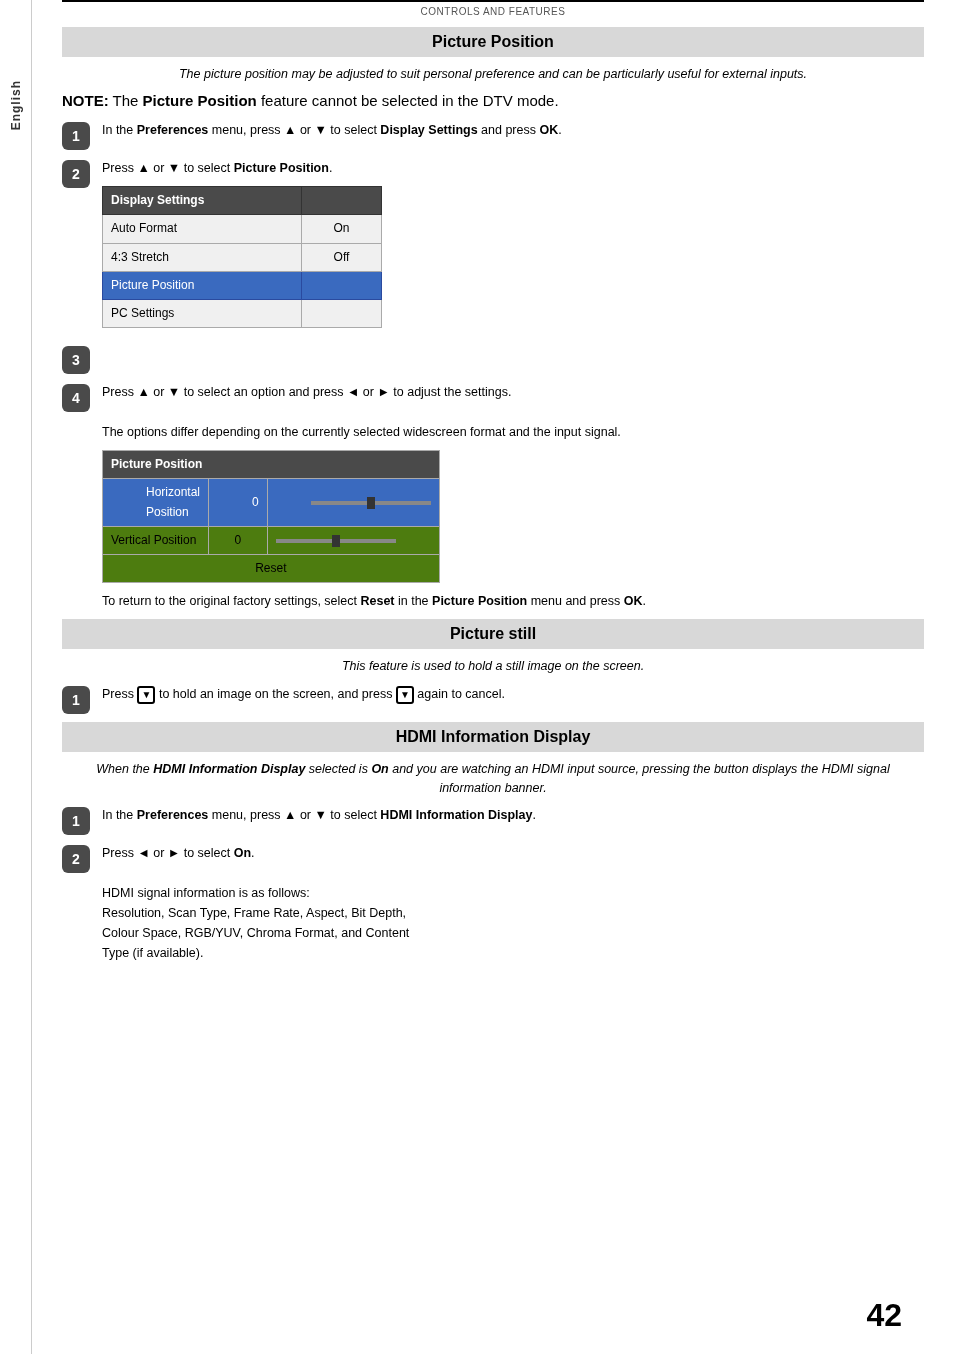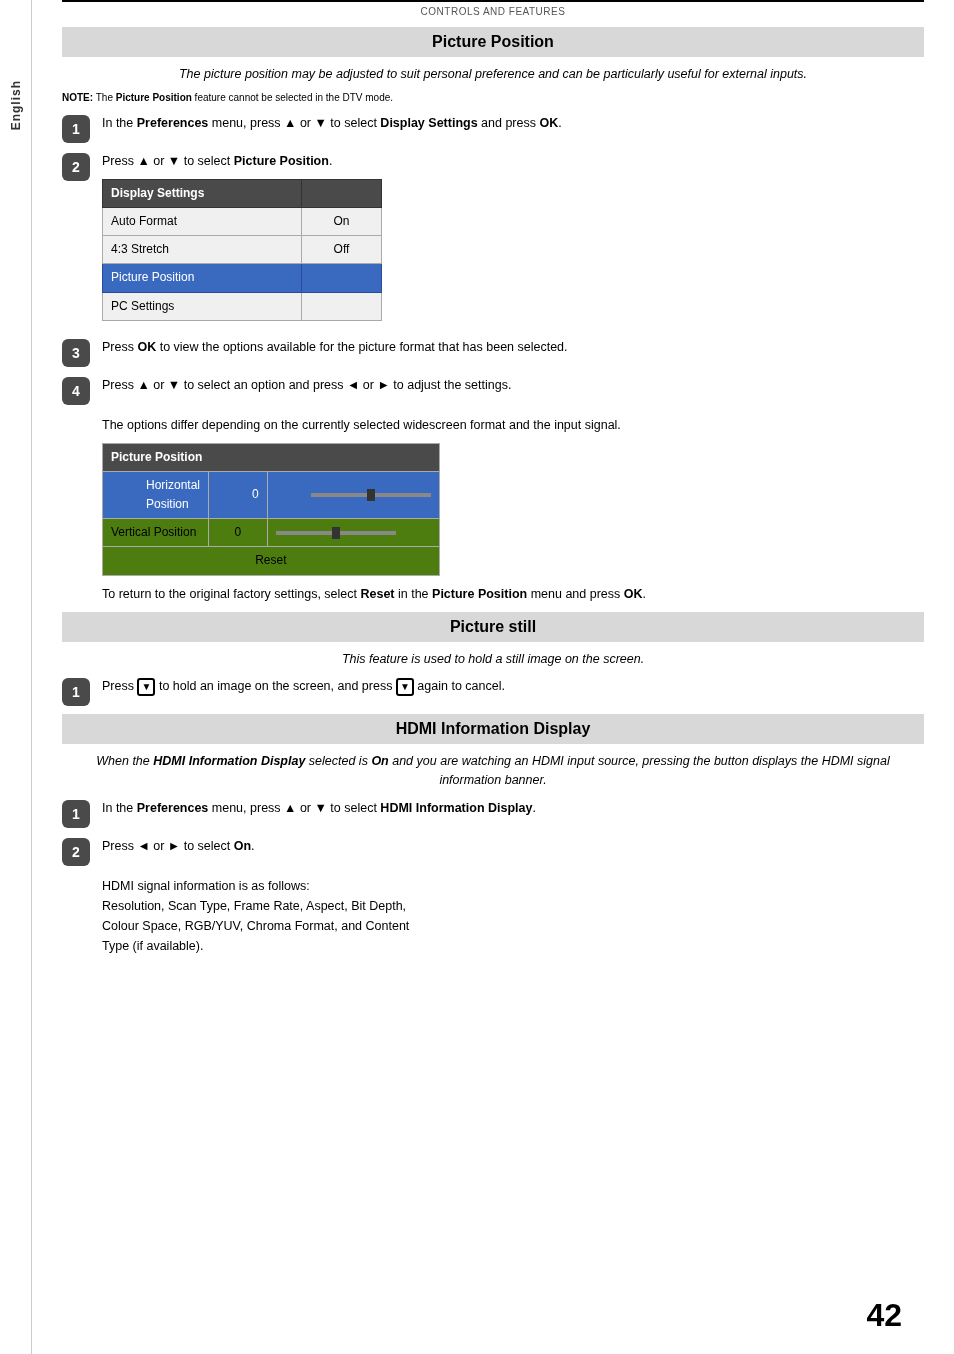--- a/index.html
+++ b/index.html
@@ -70,21 +70,21 @@
     .italic-note {
       font-style: italic;
       text-align: center;
       font-size: 12.5px;
       color: #000;
       margin: 6px 20px;
       line-height: 1.5;
     }
 
     .note-text {
-      font-size: 10px;
+      font-size: 15px;
       margin: 6px 0 0 0;
       line-height: 1.5;
     }
 
     
     .step {
       display: flex;
       align-items: flex-start;
       margin: 8px 0;
     }
@@ -269,23 +269,20 @@
           <td>PC Settings</td>
           <td class="menu-val"></td>
         </tr>
       </tbody>
         </table>
     </div>
   </div>
 
   <div class="step">
     <div class="step-num">3</div>
-    <div class="step-content">
-      Press <b>OK</b> to view the options available for the picture format that has been selected.
-    </div>
   </div>
 
   <div class="step">
     <div class="step-num">4</div>
     <div class="step-content">
       Press ▲ or ▼ to select an option and press ◄ or ► to adjust the settings.
       <br><br>
       The options differ depending on the currently selected widescreen format and the input signal.
 
       

